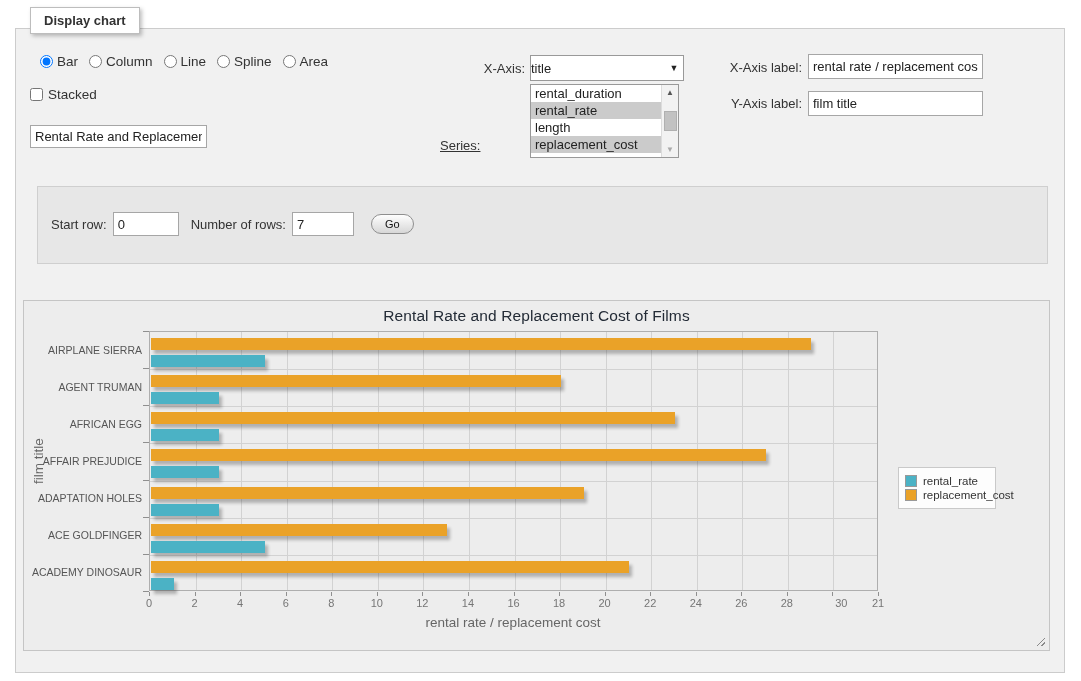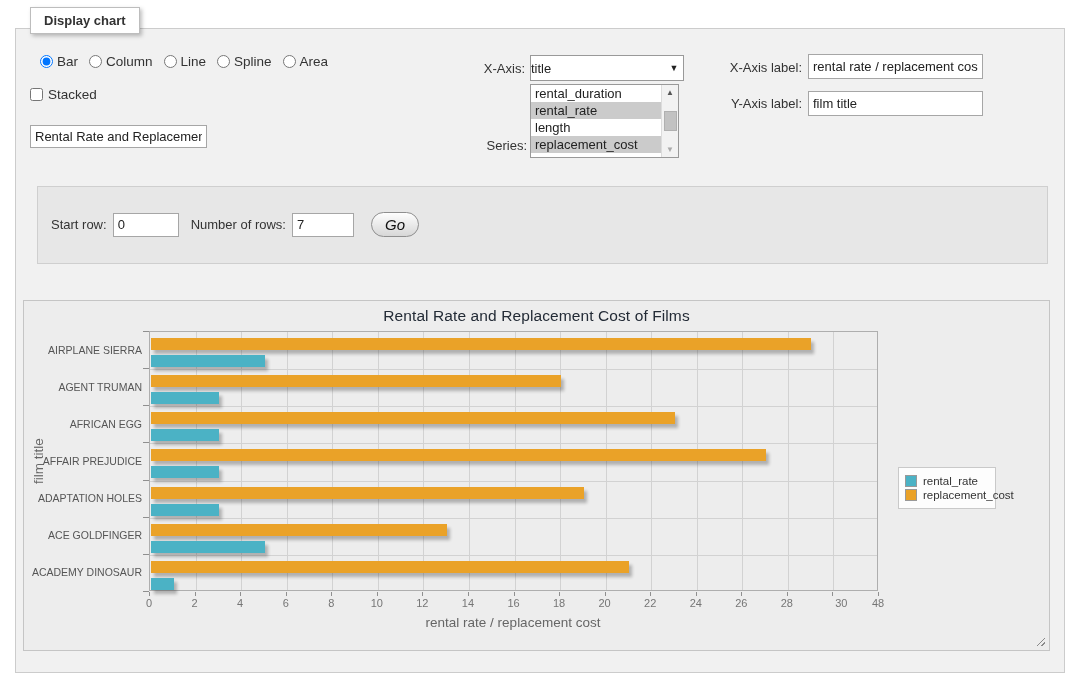--- a/index.html
+++ b/index.html
@@ -28,21 +28,21 @@
   .radio-row input { margin:0 4px 0 0; }
   .check-row { left:30px; top:87px; display:flex; align-items:center; font-size:13.5px; }
   .check-row input { margin:0 5px 0 0; }
   input.text {
     border:1px solid #a6a6a6; background:#fff; color:#222;
     font-family:"Liberation Sans", sans-serif; font-size:13px; padding:2px 4px;
   }
   .title-input { left:30px; top:125px; width:177px; height:23px; }
   .lbl { color:#333; font-size:13px; }
   .lbl-xaxis { left:440px; top:61px; width:85px; text-align:right; }
-  .lbl-series { left:440px; top:138px; width:87px; text-align:right; }
+  .lbl-series { left:440px; top:138px; width:87px; text-align:left;text-decoration:underline; }
   .lbl-xlabel { left:712px; top:60px; width:90px; text-align:right; }
   .lbl-ylabel { left:712px; top:96px; width:90px; text-align:right; }
 
   .select-box {
     left:530px; top:55px; width:154px; height:26px; background:#fff;
     border:1px solid #999; display:flex; align-items:center;
   }
   .select-box .sel-text { flex:1; font-size:13px; color:#222; }
   .select-box .sel-arrow { width:18px; text-align:center; font-size:9px; color:#222; }
 
@@ -68,23 +68,23 @@
   .param-box {
     left:37px; top:186px; width:1011px; height:78px;
     background:#e7e7e7; border:1px solid #cfcfcf;
   }
   .param-row { position:absolute; left:13px; top:25px; display:flex; align-items:center; }
   .param-row .lbl { margin-right:6px; }
   .start-input { width:66px; height:24px; }
   .numrows-lbl { margin-left:12px; }
   .numrows-input { width:62px; height:24px; }
   .go-btn {
-    margin-left:17px; padding:3px 13px; font-size:15px; color:#111;
+    margin-left:17px; padding:3px 13px; font-size:11px; color:#111;
     background:linear-gradient(#fefefe,#d7d7d7); border:1px solid #8f8f8f;
-    border-radius:14px; font-family:"Liberation Sans", sans-serif; cursor:pointer;font-style:italic;
+    border-radius:14px; font-family:"Liberation Sans", sans-serif; cursor:pointer;
   }
 
   
   .chart-box {
     left:23px; top:300px; width:1027px; height:351px;
     background:#ededed; border:1px solid #c5c5c5;
   }
   .chart-title {
     position:absolute; top:6px; left:0; width:100%; text-align:center;
     font-size:15.5px; color:#232b36; letter-spacing:0.1px;
@@ -256,21 +256,21 @@
       <div class="xtick-label" style="left: 626.188px;">22</div>
       <div class="xtick-mark" style="left: 671.75px;"></div>
       <div class="xtick-label" style="left: 671.75px;">24</div>
       <div class="xtick-mark" style="left: 717.312px;"></div>
       <div class="xtick-label" style="left: 717.312px;">26</div>
       <div class="xtick-mark" style="left: 762.875px;"></div>
       <div class="xtick-label" style="left: 762.875px;">28</div>
       <div class="xtick-mark" style="left: 808.438px;"></div>
       <div class="xtick-label" style="left: 808.438px; text-align: right;">30</div>
       <div class="xtick-mark" style="left: 854px;"></div>
-      <div class="xtick-label" style="left: 854px;">48</div>
+      <div class="xtick-label" style="left: 854px;">21</div>
       <div class="cat-label" style="top: 42.5714px;">AIRPLANE SIERRA</div>
       <div class="cat-label" style="top: 79.7143px;">AGENT TRUMAN</div>
       <div class="cat-label" style="top: 116.857px;">AFRICAN EGG</div>
       <div class="cat-label" style="top: 154px;">AFFAIR PREJUDICE</div>
       <div class="cat-label" style="top: 191.143px;">ADAPTATION HOLES</div>
       <div class="cat-label" style="top: 228.286px;">ACE GOLDFINGER</div>
       <div class="cat-label" style="top: 265.429px;">ACADEMY DINOSAUR</div>
       <div class="ytick" style="top: 30px;"></div>
       <div class="ytick" style="top: 67.1429px;"></div>
       <div class="ytick" style="top: 104.286px;"></div>

